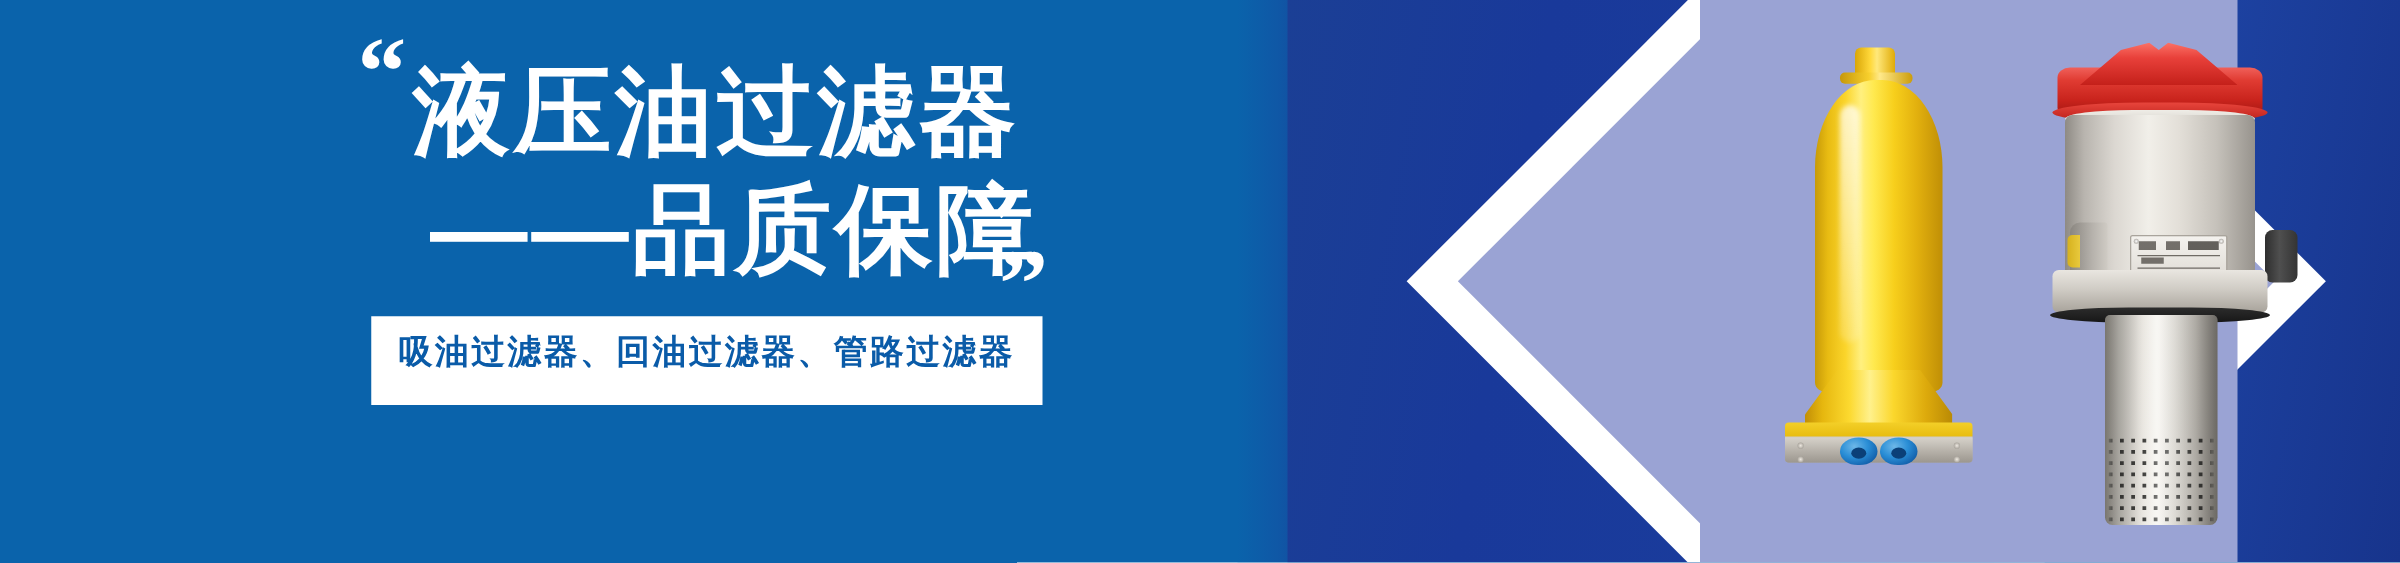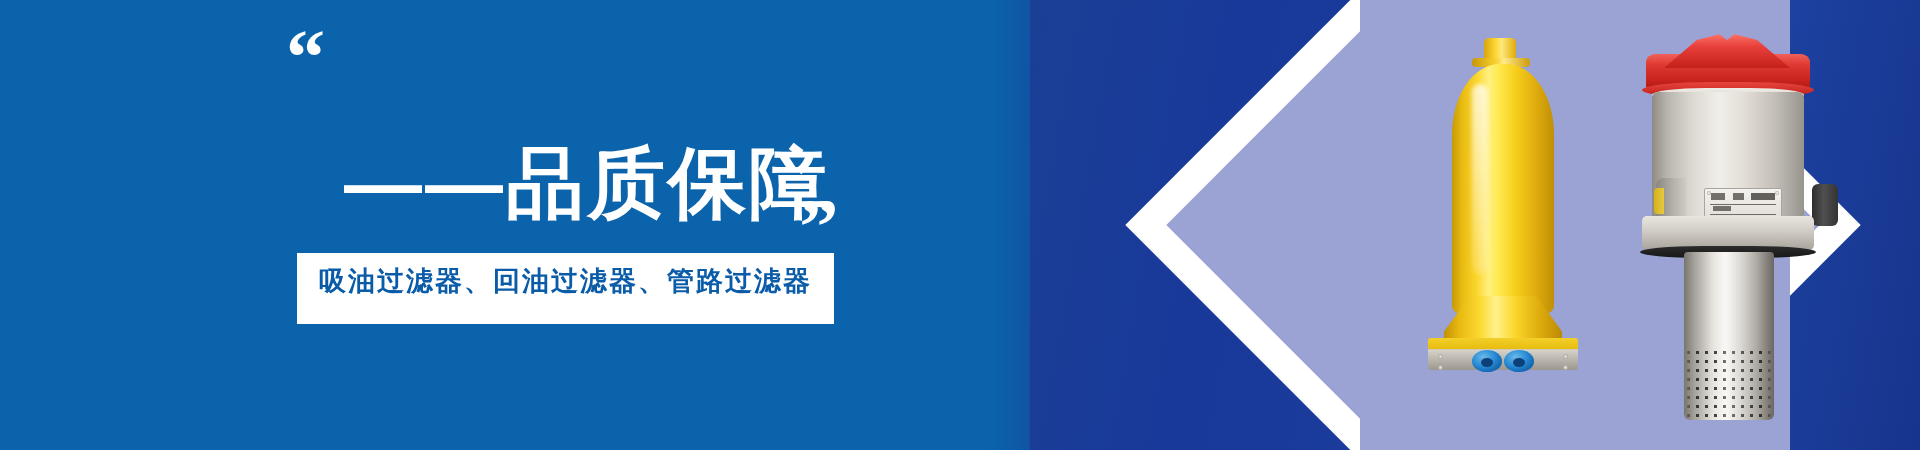--- a/index.html
+++ b/index.html
@@ -297,20 +297,21 @@
       <div class="pg-oring"></div>
       <div class="pg-tube"></div>
       <div class="pg-mesh"></div>
       <div class="pg-tube-shade"></div>
     </div>
   </div>
 
   <div class="text-block">
     <span class="quote-open">“</span>
 
+    <div class="headline1">液压油过滤器</div>
 
     <div class="headline2">——品质保障</div>
 
     <span class="quote-close">„</span>
 
     <div class="sub-box">
       <div class="sub-text">吸油过滤器、回油过滤器、管路过滤器</div>
     </div>
   </div>
 

